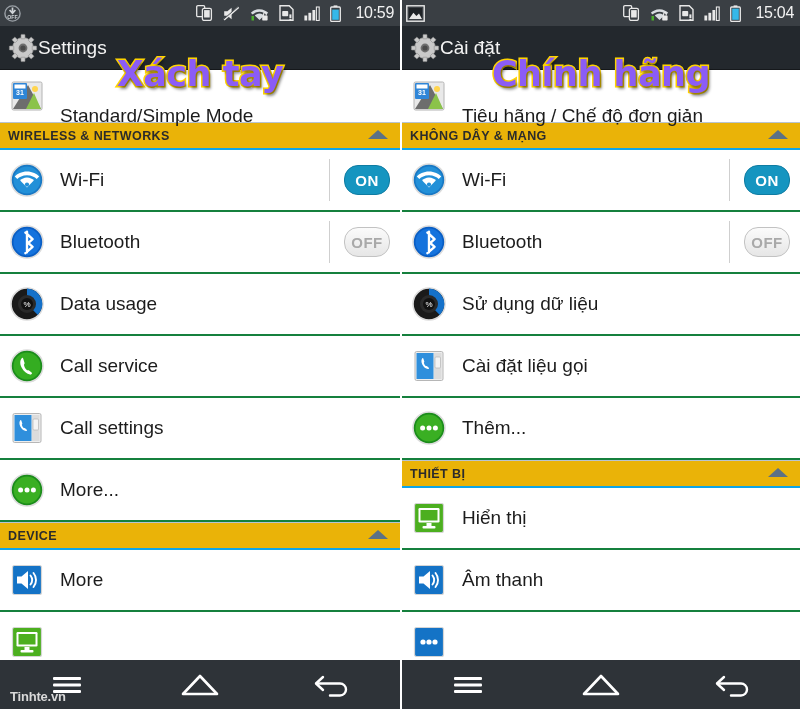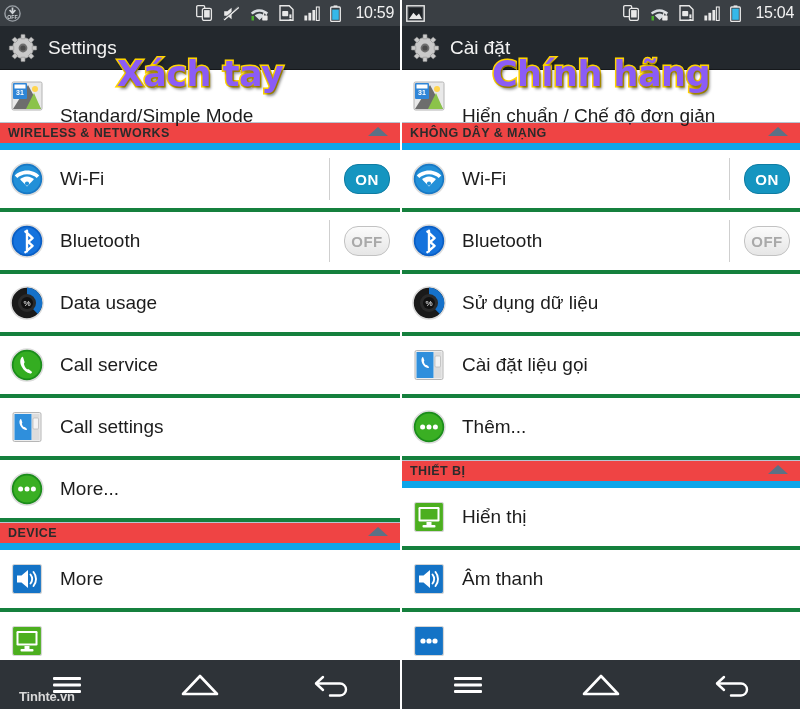--- a/index.html
+++ b/index.html
@@ -28,30 +28,30 @@
   .sbicon { display: block; }
 
   
   .actionbar {
     height: 44px; background: #23282d;
     display: flex; align-items: center; padding-left: 8px;
     position: relative; z-index: 4;
     border-bottom: 1px solid #15181b;
   }
   .ab-title {
-    color: #f4f4f4; font-size: 19px; margin-left: 10px;
+    color: #f4f4f4; font-size: 19px; margin-left: 0;
     font-family: "Liberation Sans", sans-serif; font-weight: 400;
   }
   .gear-wrap { width: 30px; height: 30px; position: relative; }
 
   
   .list { background: #ffffff; }
   .row {
     height: 62px; display: flex; align-items: center;
-    padding-left: 8px; border-bottom: 4px solid #15803d;
+    padding-left: 8px; border-bottom: 2px solid #15803d;
     background: #ffffff; position: relative;
   }
   .row.mode { height: 52px; border-bottom: none; }
   .row-icon {
     width: 38px; height: 38px; flex: 0 0 38px;
     display: flex; align-items: center; justify-content: center;
   }
   .row-label {
     margin-left: 14px; font-size: 19px; color: #1c1c1c;
     font-family: "Liberation Sans", sans-serif; white-space: nowrap;
@@ -71,42 +71,42 @@
     font-family: "Liberation Sans", sans-serif;
   }
   .toggle.on { background: #1595c0; color: #ffffff; border: 1px solid #0f7ca2; }
   .toggle.off {
     background: linear-gradient(#fbfbfb, #e6e6e6);
     color: #a9a9a9; border: 1px solid #c2c2c2;
   }
 
   
   .section {
-    height: 28px; background: #ef4444;
+    height: 28px; background: #eab308;
     display: flex; align-items: center;
     padding: 0 10px 0 8px;
-    border-top: 1px solid #b8c4d1; border-bottom: 7px solid #0ea5e9;
+    border-top: 1px solid #b8c4d1; border-bottom: 2px solid #0ea5e9;
   }
   .section-title {
     font-size: 12.5px; font-weight: bold; color: #2b2b2b;
     letter-spacing: 0.4px; font-family: "Liberation Sans", sans-serif;
   }
   .chev { margin-left: auto; }
 
   
   .navbar {
     position: absolute; left: 0; bottom: 0; width: 100%; height: 49px;
     background: #2e3338; display: flex; align-items: center;
     justify-content: space-around; z-index: 6;
   }
   .navbtn { width: 60px; height: 49px; display: flex; align-items: center; justify-content: center; }
 
   
   .watermark {
-    position: absolute; left: 19px; bottom: 5px; z-index: 8;
+    position: absolute; left: 10px; bottom: 5px; z-index: 8;
     font-size: 13px; font-weight: bold; color: #d9d9d9;
     font-family: "Liberation Sans", sans-serif; letter-spacing: -0.2px;
   }
 
   
   .caption {
     position: absolute; top: 54px; width: 100%; text-align: center;
     z-index: 9; pointer-events: none;
   }
   .caption span {
@@ -459,21 +459,21 @@
           <svg width="34" height="34" viewBox="0 0 34 34">
             <rect x="2" y="3" width="30" height="28" rx="1.5" fill="#e9e9e9" stroke="#b4b4b4" stroke-width="1"></rect>
             <path d="M3 30 L18 6 L31 30 Z" fill="#6d6d6d"></path>
             <path d="M16 30 L24 14 L31 30 Z" fill="#8bc34a"></path>
             <circle cx="25" cy="10" r="3" fill="#ffd54f"></circle>
             <rect x="3" y="4" width="14" height="16" rx="1" fill="#2f86d8"></rect>
             <rect x="4.5" y="5.5" width="11" height="4" fill="#fff"></rect>
             <text x="10" y="16" font-size="7" fill="#fff" text-anchor="middle" font-family="Liberation Sans, sans-serif" font-weight="bold">31</text>
           </svg>
         </div>
-        <div class="row-label">Hiển chuẩn / Chế độ đơn giản</div>
+        <div class="row-label">Tiêu hãng / Chế độ đơn giản</div>
       </div>
 
       <div class="section">
         <div class="section-title">KHÔNG DÂY &amp; MẠNG</div>
         <div class="chev">
           <svg width="24" height="13" viewBox="0 0 24 13">
               <path d="M2 11 L12 2 L22 11 Z" fill="#5c7185"></path>
             </svg>
         </div>
       </div>

